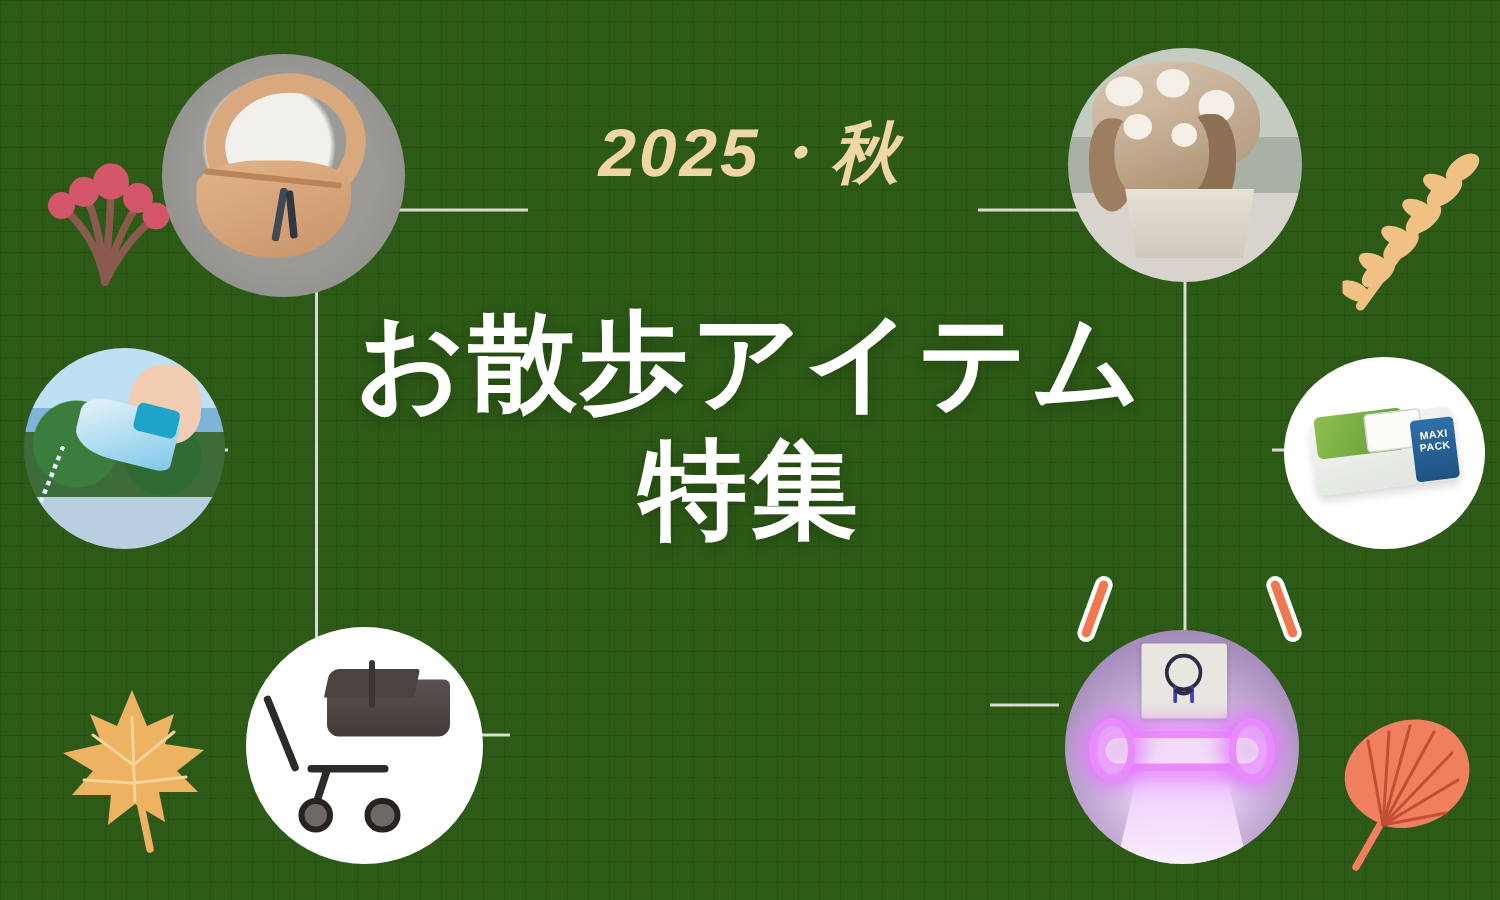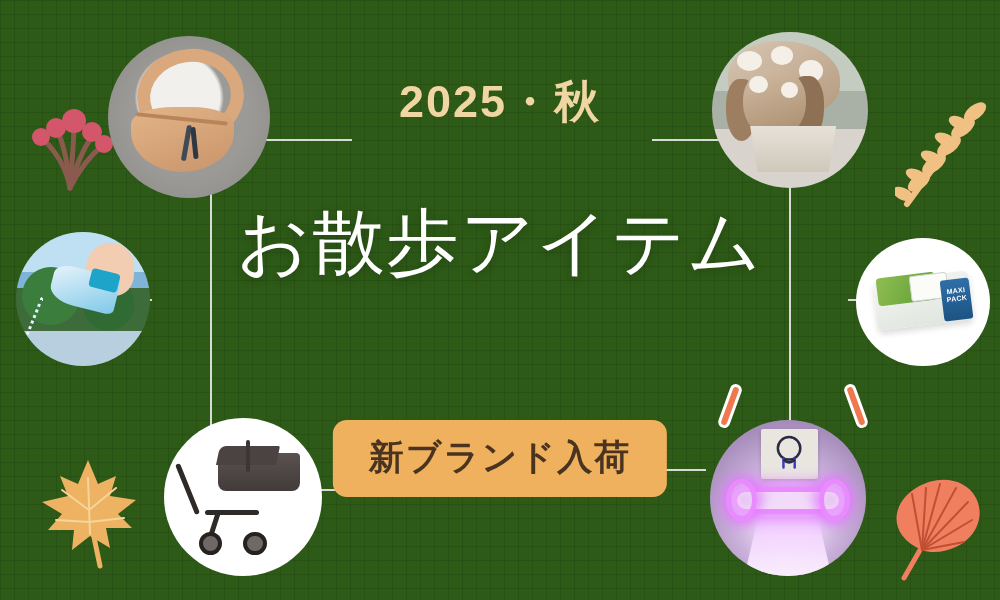--- a/index.html
+++ b/index.html
@@ -223,27 +223,28 @@
 
   
   .season {
     position:absolute; left:0; right:0; top:72px;
     text-align:center;
     color:#f0d6a3;
     font-size:45px;
     font-weight:bold;
     letter-spacing:2px;
     z-index:6;
+    font-style:italic;
   }
   .headline {
     position:absolute; left:0; right:0; top:200px;
     text-align:center;
     color:#ffffff;
     font-size:72px;
-    font-weight:normal;
+    font-weight:bold;
     line-height:1.18;
     letter-spacing:2px;
     text-shadow:0 2px 10px rgba(0,0,0,.22);
     z-index:6;
   }
   .headline .l2 { display:block; }
 
   .badge {
     position:absolute; left:50%; top:420px;
     transform:translateX(-50%);
@@ -436,20 +437,20 @@
       <div class="nb-bar"></div>
       <div class="nb-knob" style="left:10%;top:38%;"></div>
       <div class="nb-knob" style="left:70%;top:38%;"></div>
     </div>
   </div>
 
   <div class="season">2025・秋</div>
 
   <div class="headline">
     <span class="l1">お散歩アイテム</span>
-  </div>
-
-  <div class="badge">新ブランド入荷</div>
+    <span class="l2">特集</span>
+  </div>
+
 
   <div class="new-slash" style="left:727px;top:386px;transform:rotate(20deg);"></div>
   <div class="new-slash" style="left:853px;top:386px;transform:rotate(-20deg);"></div>
 
 </div>
 
 </body></html>

